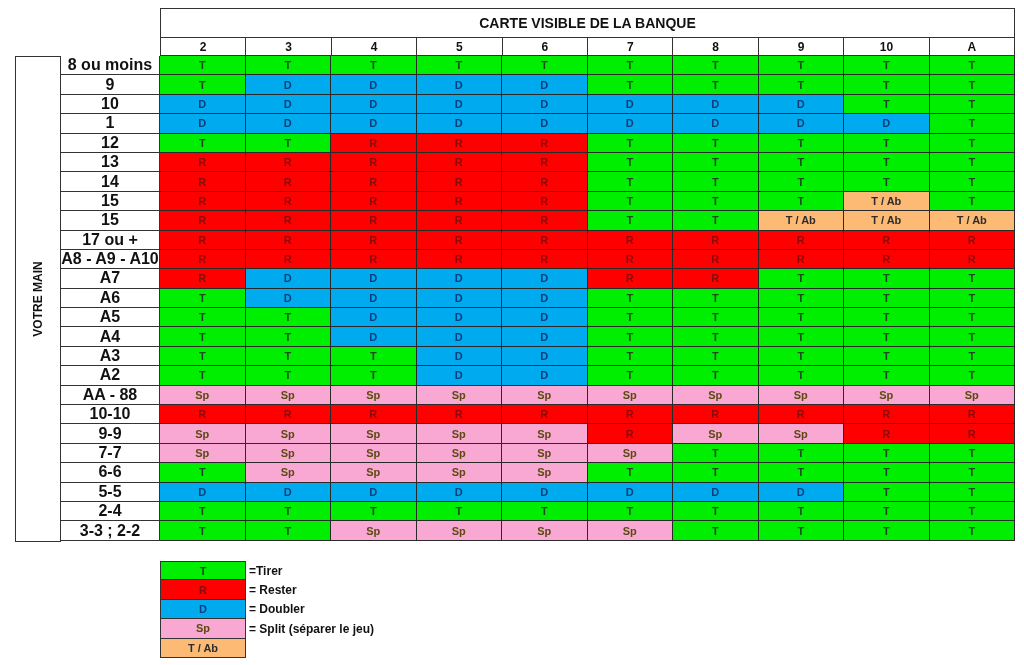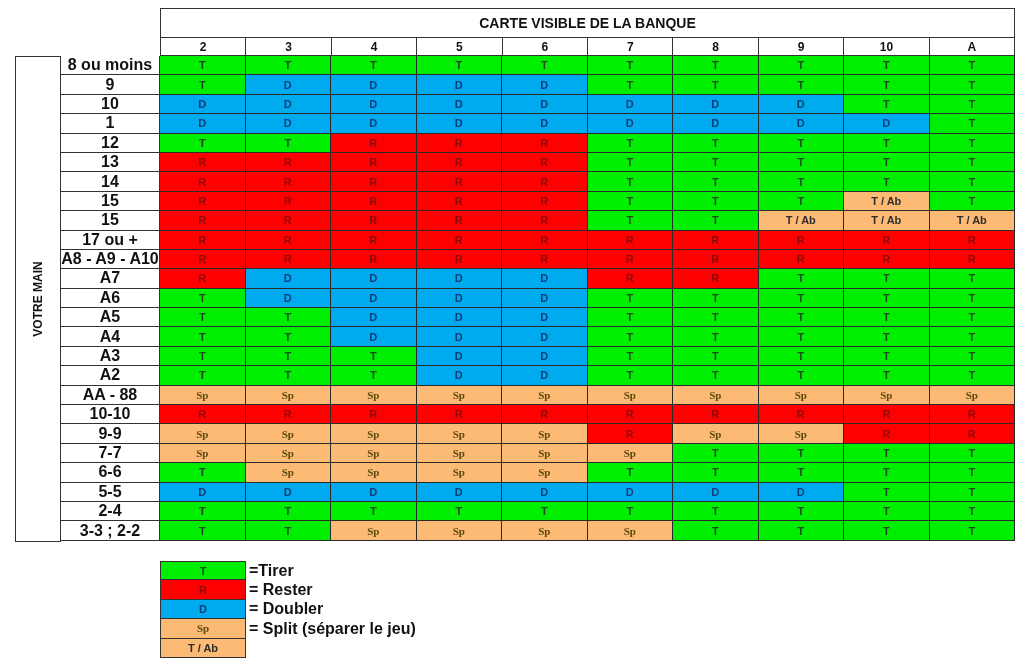--- a/index.html
+++ b/index.html
@@ -25,29 +25,29 @@
   .grid { position: absolute; left: 60px; top: 56px; width: 955px; }
   .row { display: flex; height: 19.4px; }
   .rl { width: 100px; box-sizing: border-box; border-right: 1px solid #333; border-bottom: 1px solid #333;
         border-left: 1px solid #333;
         display: flex; align-items: center; justify-content: center; font-size: 16px; background: #fff; }
   .cell { flex: 1; display: flex; align-items: center; justify-content: center; font-size: 11px;
           border-right: 1px solid #2a2a2a; border-bottom: 1px solid #2a2a2a; box-sizing: border-box; }
   .c-T  { background: #00ee00; color: #1c4a1c; }
   .c-R  { background: #ff0000; color: #8a0a0a; }
   .c-D  { background: #00aaee; color: #0d3d7a; }
-  .c-Sp { background: #fdba74; color: #5b4a10; font-family: Liberation Serif, serif; }
+  .c-Sp { background: #f9a8d4; color: #5b4a10; }
   .c-TAb{ background: #fdba74; color: #2d2d2d; }
 
   .legend { position: absolute; left: 160px; top: 561px; }
   .lrow { display: flex; height: 19.4px; align-items: center; }
   .lsw { width: 86px; height: 19.4px; box-sizing: border-box; border: 1px solid #333; border-top: none;
          display: flex; align-items: center; justify-content: center; font-size: 11px; }
   .lrow:first-child .lsw { border-top: 1px solid #333; }
-  .ltxt { padding-left: 3px; font-size: 16px; color: #111; }
+  .ltxt { padding-left: 3px; font-size: 12px; color: #111; }
 </style>
 </head>
 <body>
 
 <div class="wrap">
   <div class="title-box">CARTE VISIBLE DE LA BANQUE</div>
   <div class="colhead" id="colhead">
       <div class="ch">2</div>
       <div class="ch">3</div>
       <div class="ch">4</div>

